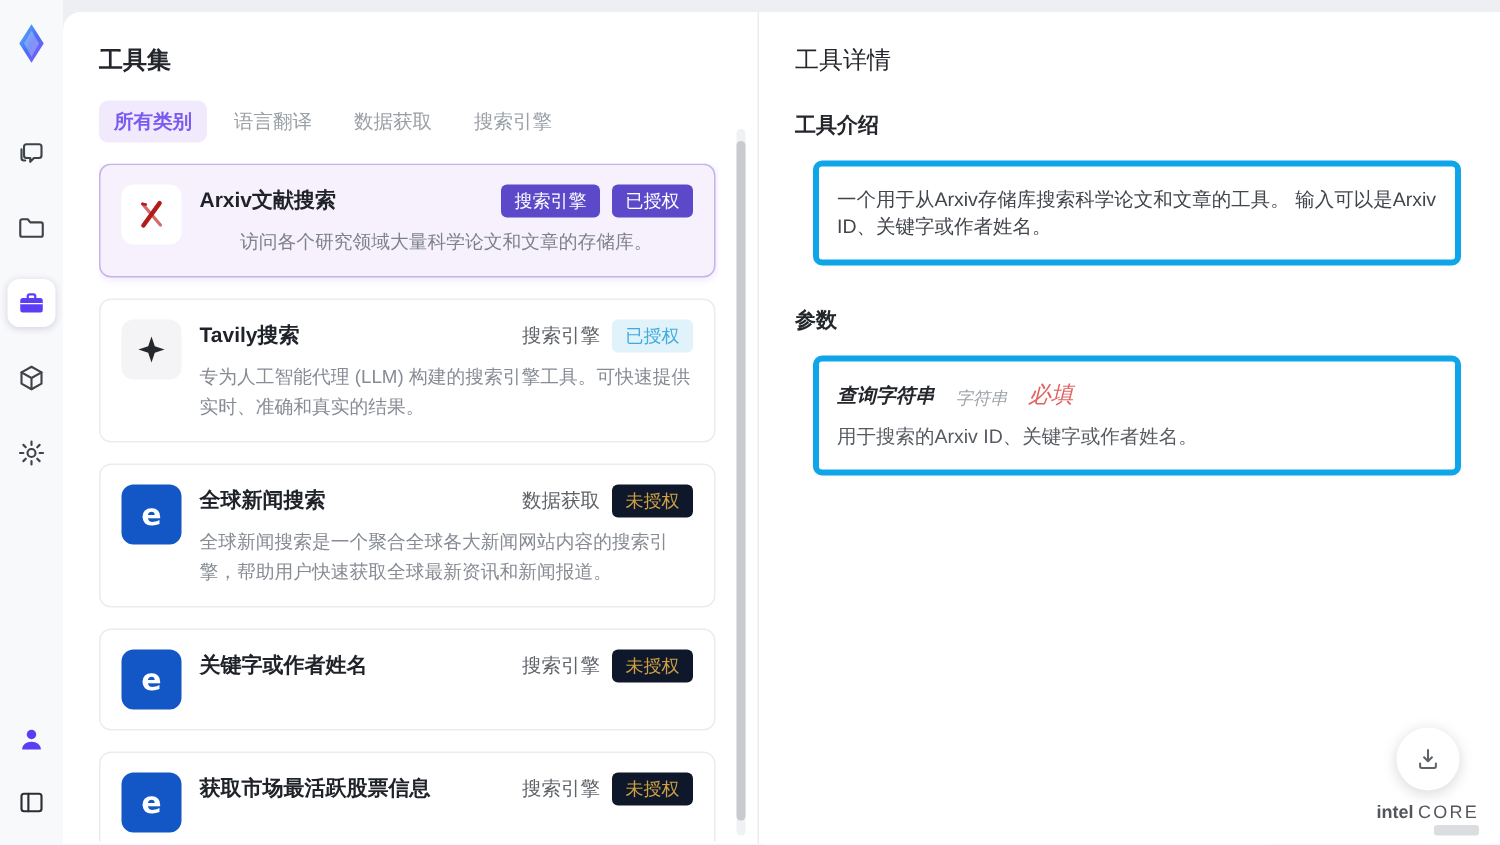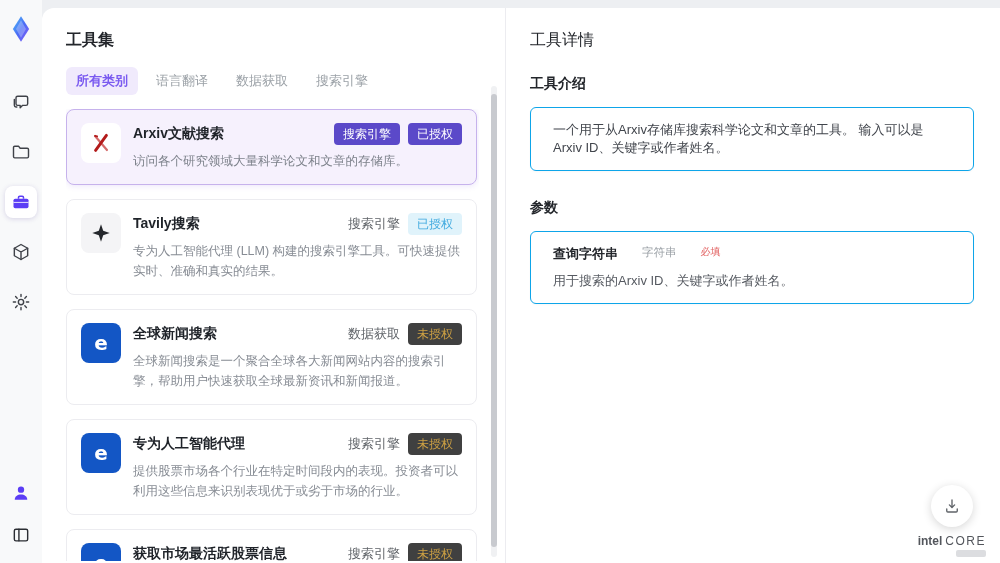--- a/index.html
+++ b/index.html
@@ -32,37 +32,37 @@
   .icon-box.blue { background:#1356c5; }
   .news-glyph { color:#fff; font-weight:bold; font-size:20px; font-family:"DejaVu Sans",sans-serif; line-height:1; }
   .card-main { flex:1; min-width:0; }
   .card-top { display:flex; align-items:flex-start; gap:8px; }
   .card-title { font-size:14px; font-weight:bold; color:#1f2329; padding-top:2px; }
   .badges { margin-left:auto; display:flex; align-items:center; gap:8px; flex:none; }
   .cat-text { font-size:13px; color:#5f6368; white-space:nowrap; }
   .badge { font-size:12px; line-height:1; padding:5px 9px; border-radius:4px; white-space:nowrap; }
   .badge.solid { background:#5b49c9; color:#ffffff; }
   .badge.blue  { background:#e0f3fb; color:#41aadf; }
-  .badge.yellow{ background:#404040; color:#cda043; }
+  .badge.yellow{ background:#0f172a; color:#cda043; }
   .card-desc { font-size:12.5px; color:#878c94; line-height:1.6; margin-top:6px; }
-  .card.selected .card-desc { color:#7d828b; }
+  .card.selected .card-desc { color:#7d828b;text-align:center; }
 
   .vscroll { position:absolute; right:8px; top:78px; bottom:6px; width:6px; border-radius:3px; background:#f0f1f3; }
   .vscroll .thumb { position:absolute; top:8px; bottom:10px; left:0; width:6px; border-radius:3px; background:#c8cacf; }
 
   
   .right-pane { flex:1; border-left:1px solid #ececf0; padding:16px 26px 0 24px; }
   .detail-title { font-size:16px; font-weight:normal; margin:6px 0 24px; }
   .section-title { font-size:14px; font-weight:bold; margin:0 0 14px; }
   .section-title.params { margin-top:28px; }
-  .info-box { border:1px solid #0ea5e9; border-radius:6px; padding:13px 22px; font-size:13px; color:#41454c; box-shadow:0 1px 2px rgba(0,0,0,.03); background:#fff; }
-  .param-head { display:flex; align-items:flex-start; gap:24px; }
+  .info-box { border:4px solid #0ea5e9; border-radius:6px; padding:13px 12px; font-size:13px; color:#41454c; box-shadow:0 1px 2px rgba(0,0,0,.03); background:#fff;margin-left:12px; }
+  .param-head { display:flex; align-items:flex-end; gap:14px;font-style:italic; }
   .param-name { font-size:13px; font-weight:bold; color:#23262b; }
   .param-type { font-size:11.5px; color:#9aa0a6; }
-  .param-req  { font-size:10px; color:#e26262; }
+  .param-req  { font-size:15px; color:#e26262; }
   .param-desc { font-size:13px; color:#565a61; margin-top:9px; }
 
   
   .float-br { position:absolute; right:14px; bottom:6px; display:flex; flex-direction:column; align-items:center; gap:7px; z-index:5; }
   .dl-btn { width:42px; height:42px; border-radius:50%; border:none; background:#ffffff; box-shadow:0 2px 10px rgba(0,0,0,.16); display:flex; align-items:center; justify-content:center; cursor:pointer; }
   .intel { display:flex; flex-direction:column; align-items:flex-end;justify-content:flex-end; }
   .intel-line { font-size:12px; color:#53565c; white-space:nowrap; }
   .intel-line .i { font-weight:bold; }
   .intel-line .c { letter-spacing:1.5px; margin-left:3px; }
   .intel-sub { width:30px; height:7px; border-radius:2px; background:#dcdde0; margin-top:2px; }
@@ -209,27 +209,26 @@
             </div>
             <p class="card-desc">全球新闻搜索是一个聚合全球各大新闻网站内容的搜索引擎，帮助用户快速获取全球最新资讯和新闻报道。</p>
           </div>
         </article>
         <article class="card">
           <div class="icon-box blue">
             <span class="news-glyph">e</span>
           </div>
           <div class="card-main">
             <div class="card-top">
-              <h4 class="card-title">专为人工智能代理</h4>
+              <h4 class="card-title">关键字或作者姓名</h4>
               <div class="badges">
                 <span class="cat-text">搜索引擎</span>
                 <span class="badge yellow">未授权</span>
               </div>
             </div>
-            <p class="card-desc">提供股票市场各个行业在特定时间段内的表现。投资者可以利用这些信息来识别表现优于或劣于市场的行业。</p>
           </div>
         </article>
         <article class="card">
           <div class="icon-box blue">
             <span class="news-glyph">e</span>
           </div>
           <div class="card-main">
             <div class="card-top">
               <h4 class="card-title">获取市场最活跃股票信息</h4>
               <div class="badges">

